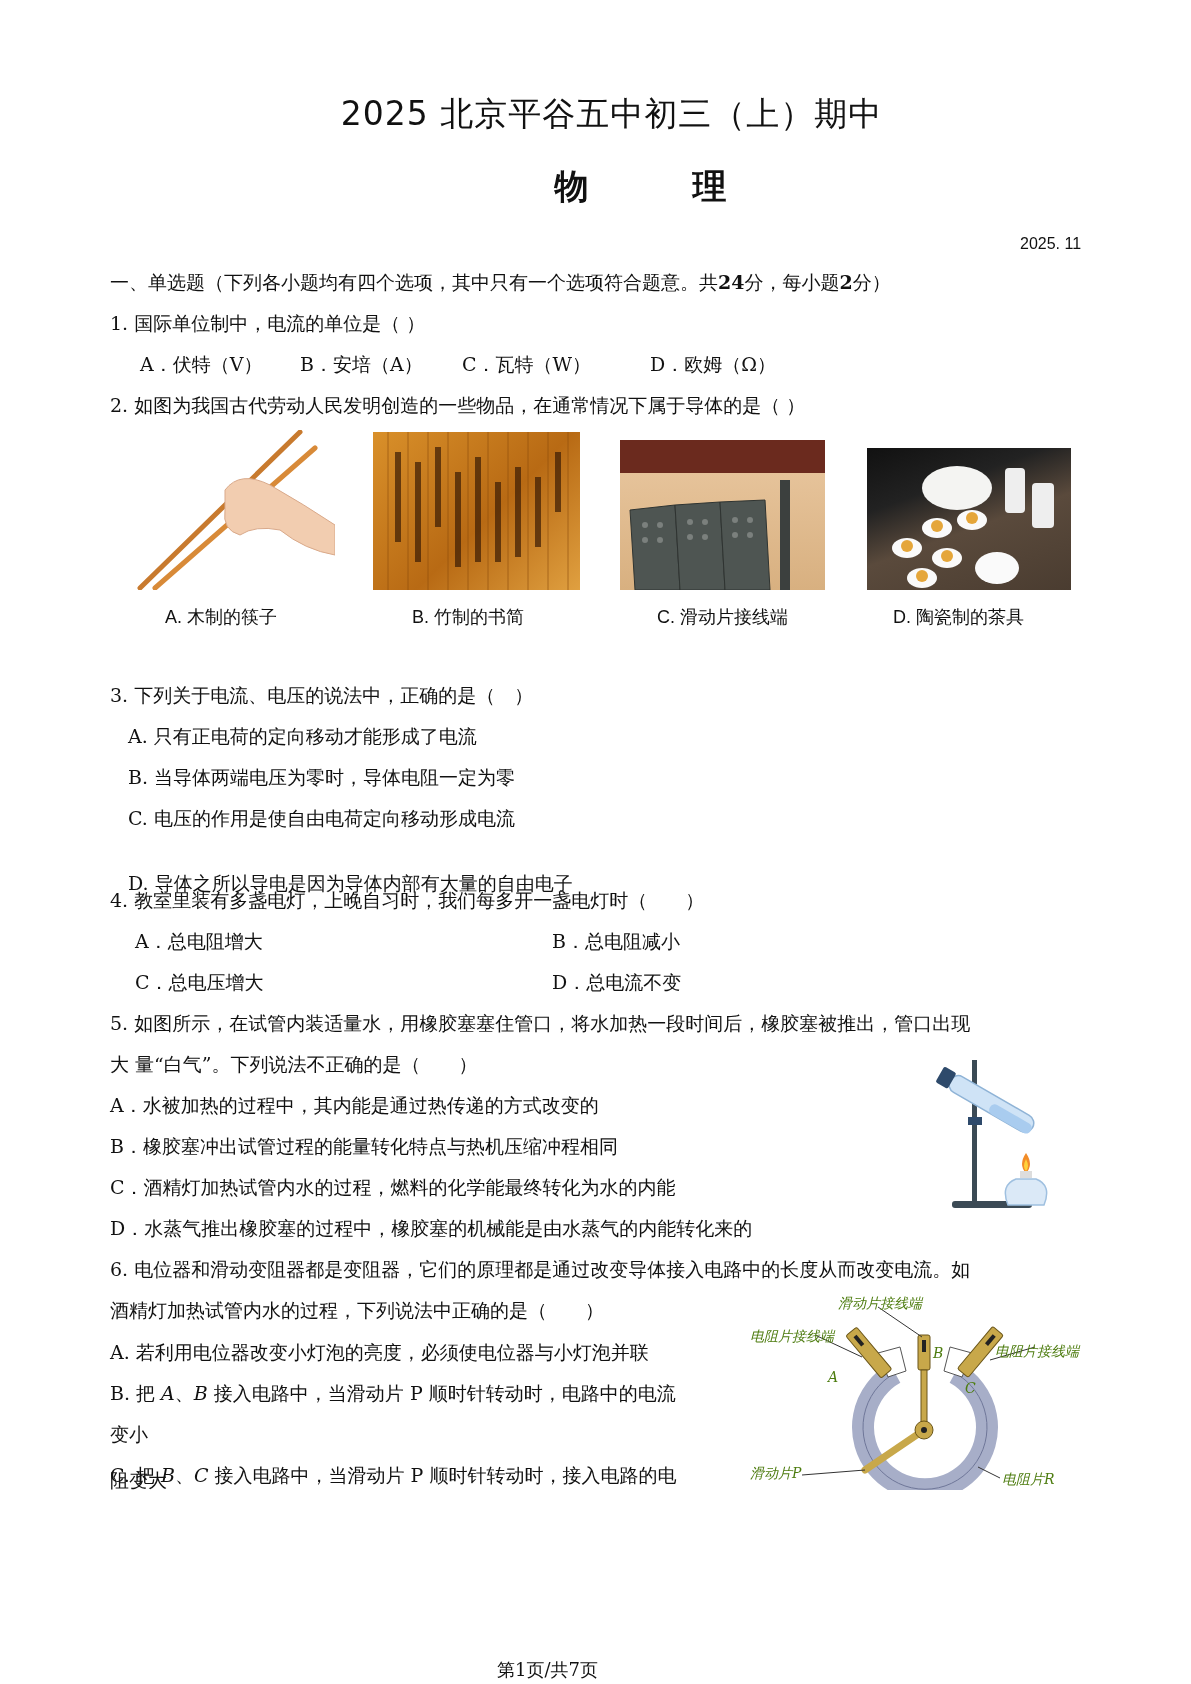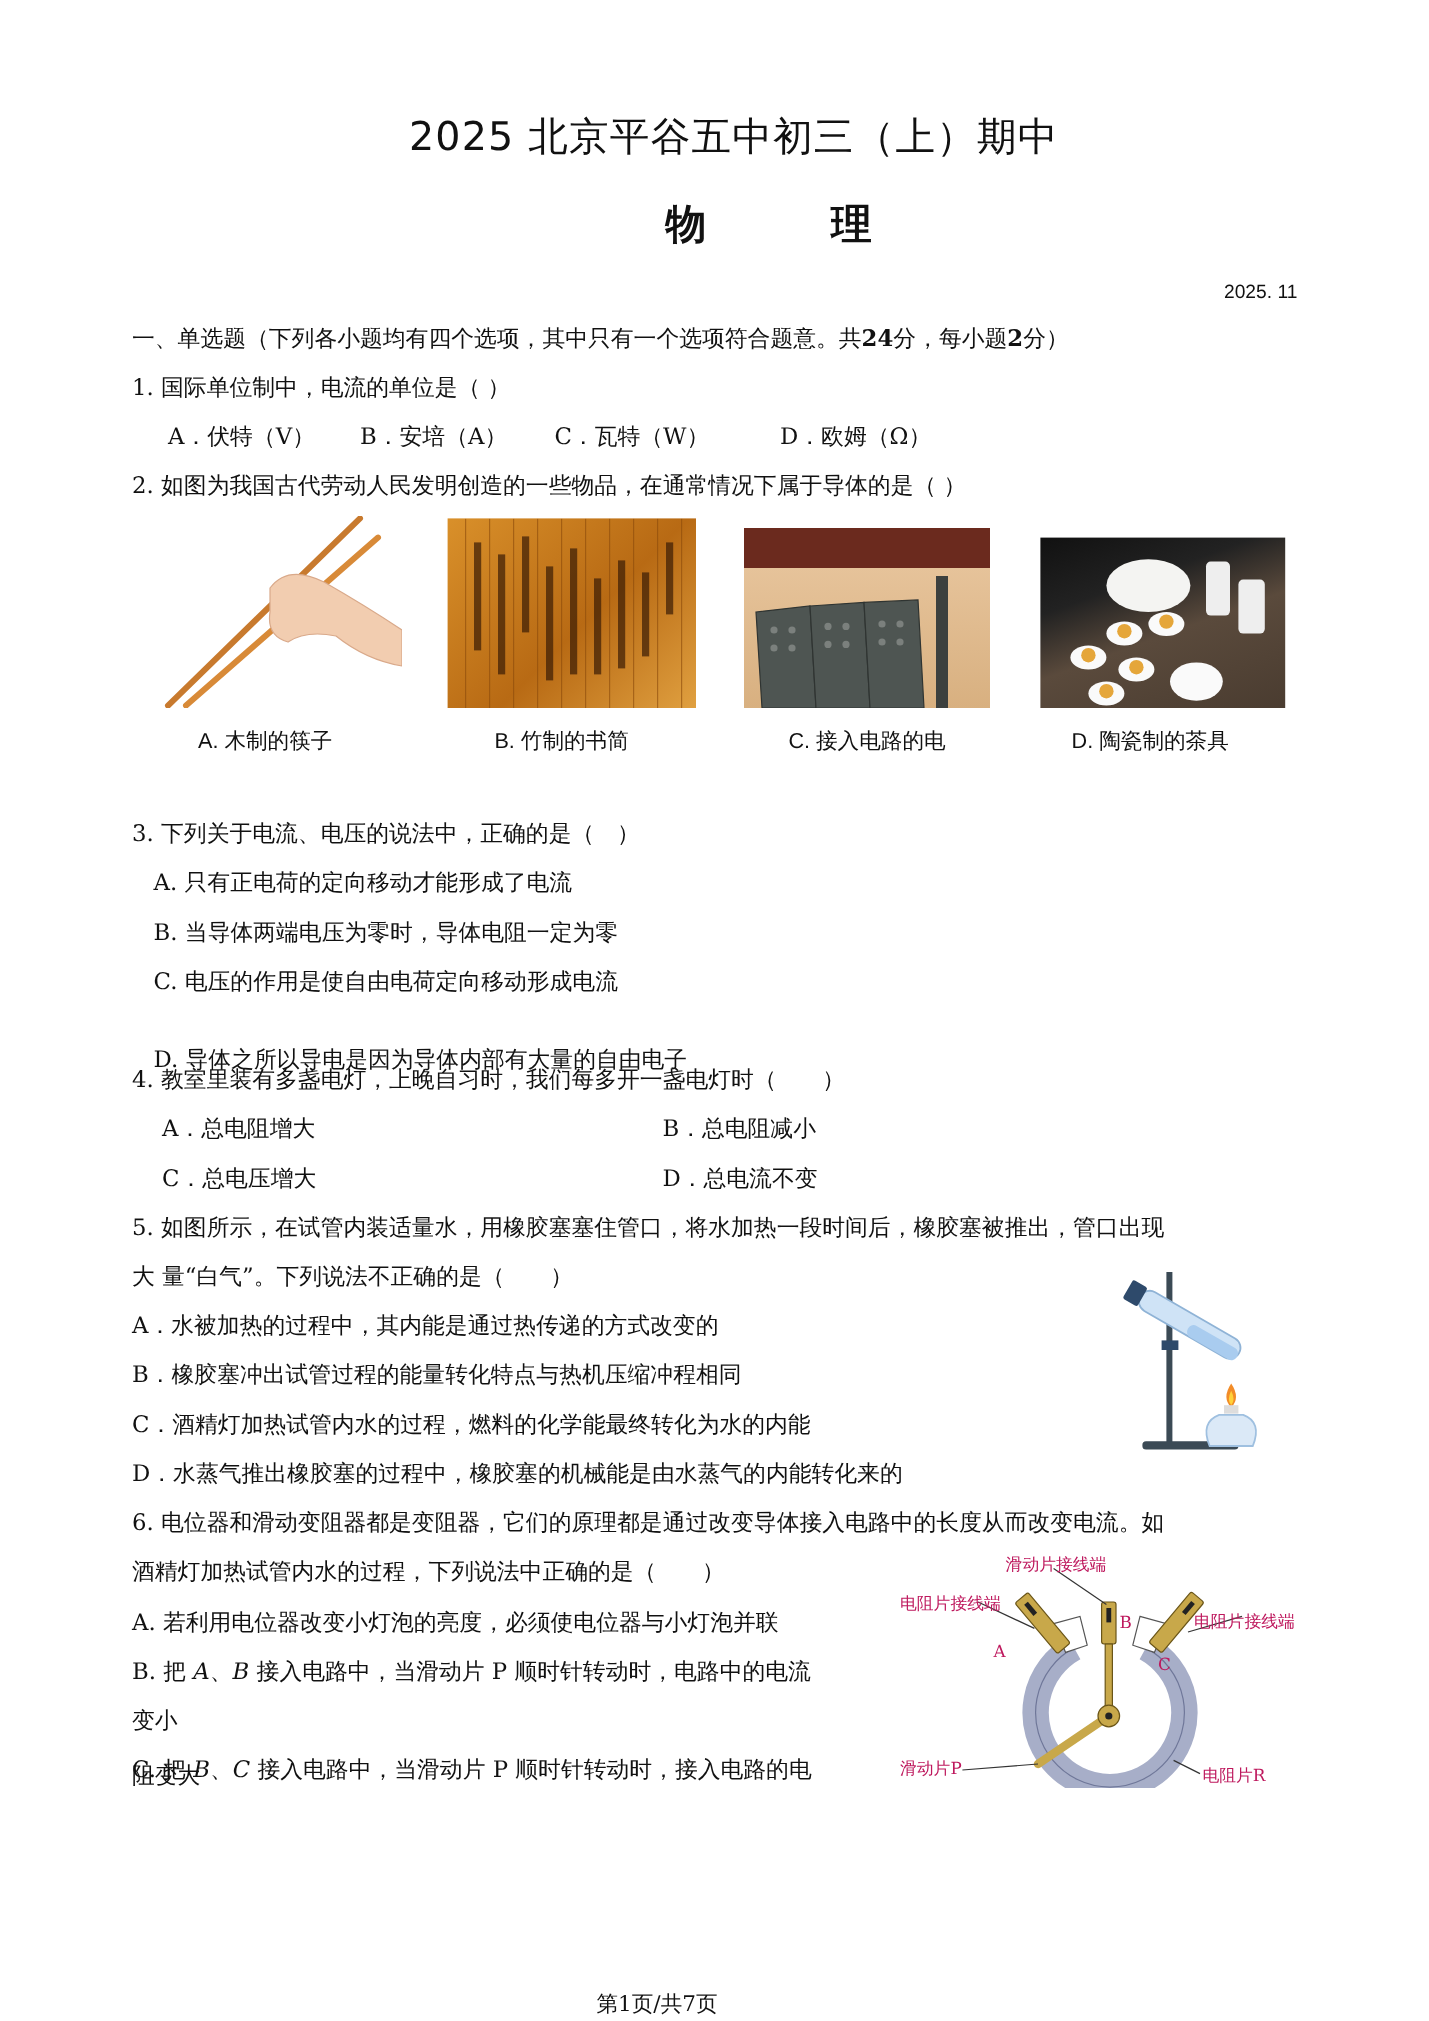--- a/index.html
+++ b/index.html
@@ -11,21 +11,21 @@
   .subject { left: 0; width: 1191px; top: 164px; text-align: center;
              font-family: "DejaVu Sans", "Liberation Sans", sans-serif; font-size: 34px; font-weight: bold; word-spacing: 40px; padding-left: 45px; }
   .subject span { margin: 0 26px; }
   .date { left: 1020px; top: 235px; font-family: "Liberation Sans", sans-serif; font-size: 16px; }
   .line { position: absolute; left: 110px; font-size: 19px; line-height: 24px; white-space: nowrap; }
   .ind { left: 128px; }
   .bold { font-weight: bold; }
   .img-box { position: absolute; overflow: hidden; }
   .img-label { position: absolute; font-family: Liberation Sans, sans-serif; font-size: 18px; }
   .footer { position: absolute; left: 0; width: 1095px; top: 1658px; text-align: center; font-size: 18px; }
-  .diag-label { position: absolute; font-size: 14px; color: #be185d; white-space: nowrap; }
+  .diag-label { position: absolute; font-size: 14px; color: #4d7c0f; white-space: nowrap; font-style: italic; }
 </style>
 </head>
 <body>
 
 <div class="abs title">2025 北京平谷五中初三（上）期中</div>
 <div class="abs subject">
   <span>物</span>
   <span>理</span>
 </div>
 <div class="abs date">2025. 11</div>
@@ -123,21 +123,21 @@
         <circle cx="105" cy="70" r="6"></circle>
         <circle cx="40" cy="98" r="6"></circle>
       <circle cx="80" cy="108" r="6"></circle>
         <circle cx="55" cy="128" r="6"></circle>
     </g>
   </svg>
 </div>
 
 <div class="img-label" style="left:165px; top:605px;">A. 木制的筷子</div>
 <div class="img-label" style="left:412px; top:605px;">B. 竹制的书简</div>
-<div class="img-label" style="left:657px; top:605px;">C. 接入电路的电</div>
+<div class="img-label" style="left:657px; top:605px;">C. 滑动片接线端</div>
 <div class="img-label" style="left:893px; top:605px;">D. 陶瓷制的茶具</div>
 
 <div class="line" style="top:683px;">
   <span>3.</span>
   <span>下列关于电流、电压的说法中，正确的是（　）</span>
 </div>
 <div class="line ind" style="top:724px;">A. 只有正电荷的定向移动才能形成了电流</div>
 <div class="line ind" style="top:765px;">B. 当导体两端电压为零时，导体电阻一定为零</div>
 <div class="line ind" style="top:806px;">C. 电压的作用是使自由电荷定向移动形成电流</div>
 <div class="line ind" style="top:871px;">D. 导体之所以导电是因为导体内部有大量的自由电子</div>

